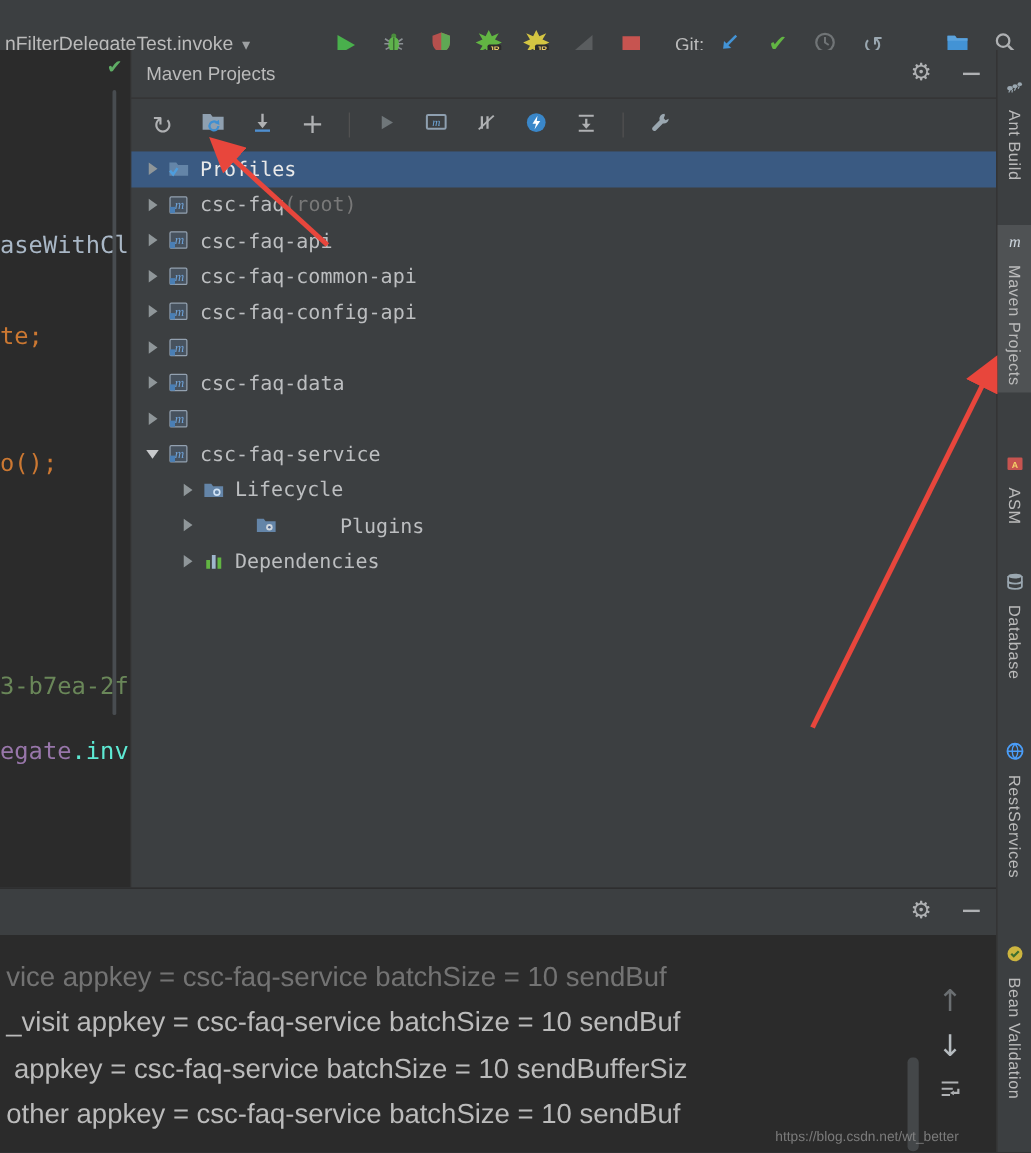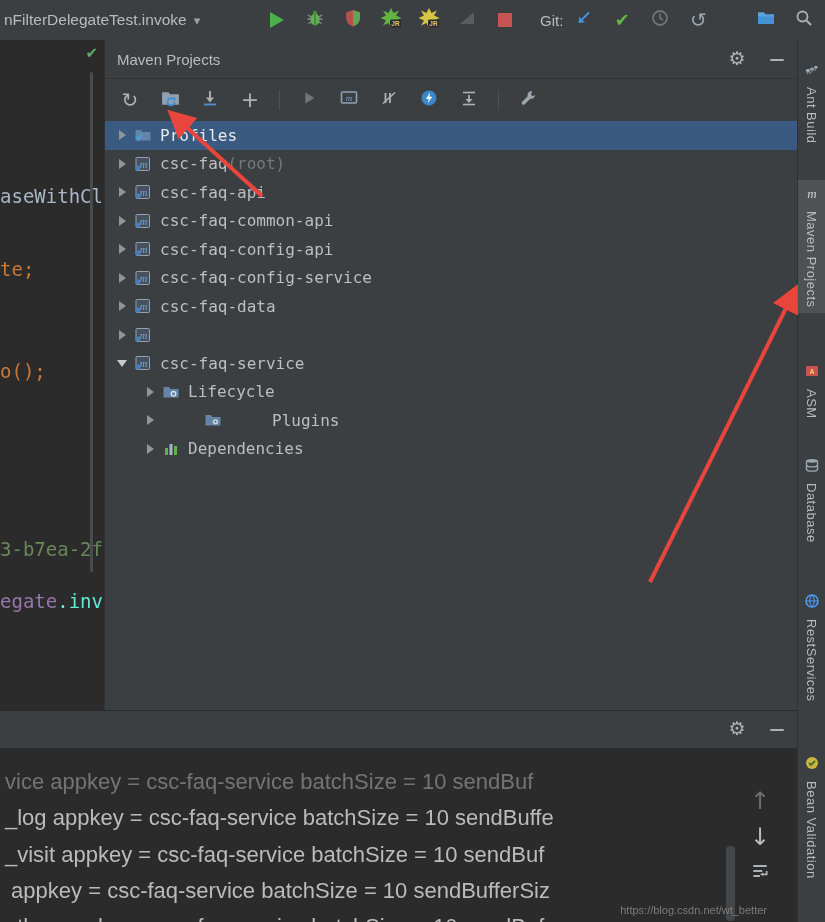--- a/index.html
+++ b/index.html
@@ -1,21 +1,21 @@
 <!DOCTYPE html>
 <html><head>
 <meta charset="utf-8">
 <style>
   html,body{margin:0;padding:0;background:#2b2b2b;}
   .app{position:relative;width:825px;height:922px;overflow:hidden;background:#3c3f41;
        font-family:"Liberation Sans",sans-serif;-webkit-font-smoothing:antialiased;}
   .glyph{font-family:"DejaVu Sans",sans-serif;line-height:1;}
 
   
-  .top-toolbar{position:absolute;left:0;top:0;width:825px;height:40px;background:#3c3f41;
+  .top-toolbar{position:absolute;left:0;top:16px;width:825px;height:40px;background:#3c3f41;
                border-bottom:1px solid #2a2a2a;display:flex;align-items:center;}
   .run-config{display:flex;align-items:center;width:238px;color:#bbbbbb;font-size:15.5px;
               padding-left:4px;box-sizing:border-box;white-space:nowrap;overflow:hidden;cursor:pointer;}
   .run-config .chev{color:#9da0a2;font-size:13px;margin-left:7px;}
   .tbtn{width:38px;height:40px;display:flex;align-items:center;justify-content:center;cursor:pointer;flex:0 0 auto;}
   .play-triangle{width:0;height:0;border-left:14px solid #49b04c;border-top:8px solid transparent;border-bottom:8px solid transparent;}
   .stop-square{width:14px;height:14px;background:#c75450;}
   .git-label{color:#bbbbbb;font-size:15px;margin-left:16px;margin-right:2px;}
   .toolbar-spacer{flex:1;}
   .g-green{color:#62b543;font-size:18px;}
@@ -341,21 +341,20 @@
           <span class="tree-arrow">
             <span class="tri-collapsed"></span>
           </span>
           <span class="node-icon">
             <svg width="18" height="18" viewBox="0 0 18 18">
               <rect x="2" y="2.5" width="13.5" height="13" rx="1" fill="#47525e" stroke="#93a1b0" stroke-width="1"></rect>
               <rect x="2" y="10.5" width="4" height="5" fill="#4a7fb5"></rect>
               <text x="9.6" y="12.6" font-size="10.5" font-style="italic" fill="#6fa3d8" text-anchor="middle" font-family="Liberation Serif, serif">m</text>
             </svg>
           </span>
-          <span class="tree-label">csc-faq-config-service</span>
         </div>
         <div class="tree-row" style="padding-left: 6px;">
           <span class="tree-arrow">
             <span class="tri-collapsed"></span>
           </span>
           <span class="node-icon">
             <svg width="18" height="18" viewBox="0 0 18 18">
               <rect x="2" y="2.5" width="13.5" height="13" rx="1" fill="#47525e" stroke="#93a1b0" stroke-width="1"></rect>
               <rect x="2" y="10.5" width="4" height="5" fill="#4a7fb5"></rect>
               <text x="9.6" y="12.6" font-size="10.5" font-style="italic" fill="#6fa3d8" text-anchor="middle" font-family="Liberation Serif, serif">m</text>
@@ -430,21 +429,20 @@
   </div>
 
   <div class="bottom-panel">
     <div class="bp-header">
       <span class="hbtn"><span class="gear glyph">⚙</span></span>
       <span class="hbtn"><span class="minus glyph">—</span></span>
     </div>
     <div class="console">
       <div class="console-inner" id="console-lines">
           <div class="console-line">vice appkey = csc-faq-service batchSize = 10 sendBuf</div>
-          <div class="console-line">_log appkey = csc-faq-service batchSize = 10 sendBuffe</div>
           <div class="console-line">_visit appkey = csc-faq-service batchSize = 10 sendBuf</div>
           <div class="console-line"> appkey = csc-faq-service batchSize = 10 sendBufferSiz</div>
           <div class="console-line">other appkey = csc-faq-service batchSize = 10 sendBuf</div>
         </div>
     </div>
     <div class="console-gadgets">
       <span class="cg-btn cg-up glyph">↑</span>
       <span class="cg-btn cg-down glyph">↓</span>
       <span class="cg-btn">
         <span>

